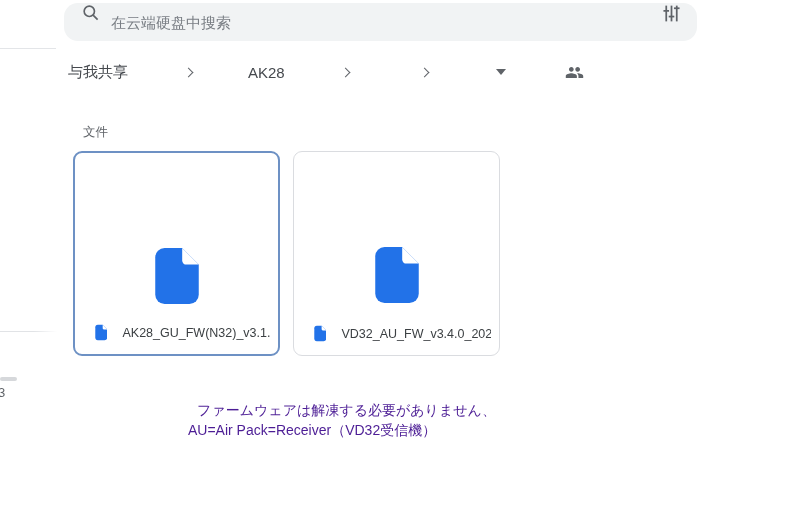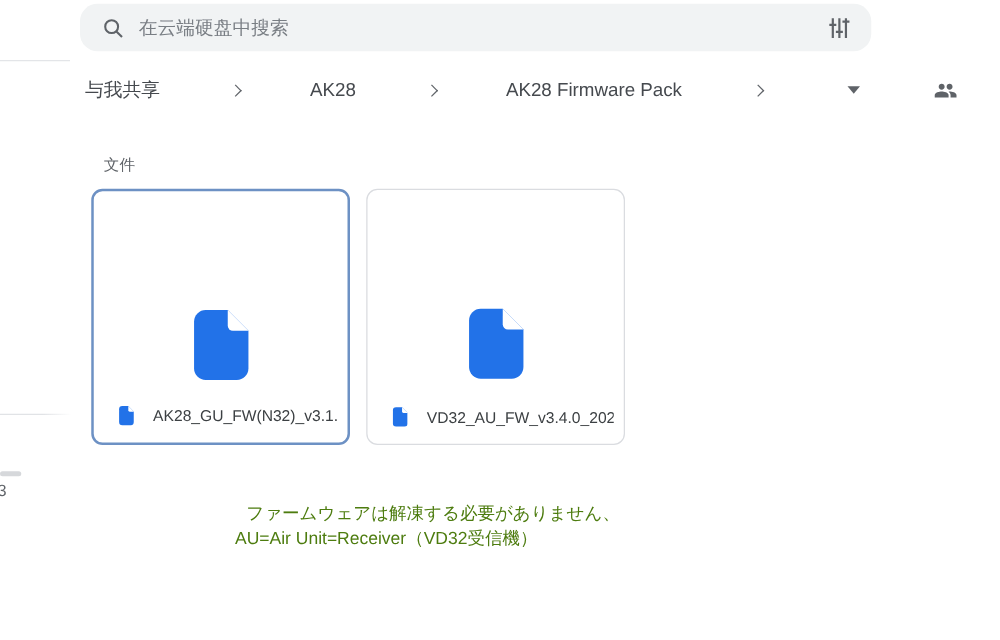--- a/index.html
+++ b/index.html
@@ -1,21 +1,21 @@
 <!DOCTYPE html>
 <html><head>
 <meta charset="utf-8">
 <style>
   * { margin:0; padding:0; box-sizing:border-box; }
   body { background:#fff; font-family:"Liberation Sans", sans-serif; }
   .screen { position:relative; width:800px; height:512px; background:#ffffff; overflow:hidden; }
 
   
   .search-bar { position:absolute; left:64px; top:3px; width:633px; height:38px;
-    background:#f1f3f4; border-radius:14px; display:flex; align-items:center; }
+    background:#f1f3f4; border-radius:14px; display:flex; }
   .search-bar .icon-left { margin-left:17px; display:flex; }
   .search-input { flex:1; border:none; background:transparent; outline:none;
     font-size:15px; color:#3c4043; margin-left:11px; font-family:"Liberation Sans",sans-serif; }
   .search-input::placeholder { color:#797e84; opacity:1; }
   .icon-tune { margin-right:15px; display:flex; cursor:pointer; }
 
   .top-divider { position:absolute; left:0; top:48px; width:56px; height:1px; background:#e3e5e8; }
 
   
   .breadcrumb { position:absolute; left:68px; top:56px; height:32px;
@@ -46,21 +46,21 @@
 
   
   .frag-line { position:absolute; left:0; top:331px; width:57px; height:1px;
     background:linear-gradient(to right, #e1e3e6 60%, rgba(225,227,230,0)); }
   .frag-pill { position:absolute; left:0; top:377px; width:17px; height:4px;
     border-radius:2px; background:#d6d8db; }
   .frag-text { position:absolute; left:-2px; top:385px; font-size:13px; color:#5f6368; }
 
   
   .annotation { position:absolute; left:188px; top:400px; font-size:14px;
-    line-height:20px; color:#4d7c0f; }
+    line-height:20px; color:#4c1d95; }
   .annotation .ln1 { padding-left:9px; }
 </style>
 </head>
 <body>
 
 <div class="screen">
 
   <div class="search-bar">
     <span class="icon-left">
       <svg width="19" height="19" viewBox="0 0 24 24" fill="none" stroke="#5f6368" stroke-width="2.1">
@@ -81,21 +81,20 @@
     </span>
   </div>
 
   <div class="top-divider"></div>
 
   <div class="breadcrumb">
     <span class="crumb">与我共享</span>
     <span class="chev"></span>
     <span class="crumb">AK28</span>
     <span class="chev"></span>
-    <span class="crumb">AK28 Firmware Pack</span>
     <span class="chev"></span>
     <span class="caret"></span>
     <span class="people">
       <svg width="19" height="19" viewBox="0 0 24 24" fill="#5f6368">
         <path d="M16 11c1.66 0 2.99-1.34 2.99-3S17.66 5 16 5s-3 1.34-3 3 1.34 3 3 3zm-8 0c1.66 0 2.99-1.34 2.99-3S9.66 5 8 5 5 6.34 5 8s1.34 3 3 3zm0 2c-2.33 0-7 1.17-7 3.5V19h14v-2.5c0-2.33-4.67-3.5-7-3.5zm8 0c-.29 0-.62.02-.97.05 1.16.84 1.97 1.97 1.97 3.45V19h6v-2.5c0-2.33-4.67-3.5-7-3.5z"></path>
       </svg>
     </span>
   </div>
 
   <div class="section-label">文件</div>
@@ -131,16 +130,16 @@
       <span class="fname">VD32_AU_FW_v3.4.0_2022...</span>
     </div>
   </div>
 
   <div class="frag-line"></div>
   <div class="frag-pill"></div>
   <div class="frag-text">3</div>
 
   <div class="annotation">
     <div class="ln1">ファームウェアは解凍する必要がありません、</div>
-    <div>AU=Air Unit=Receiver（VD32受信機）</div>
+    <div>AU=Air Pack=Receiver（VD32受信機）</div>
   </div>
 
 </div>
 
 </body></html>

